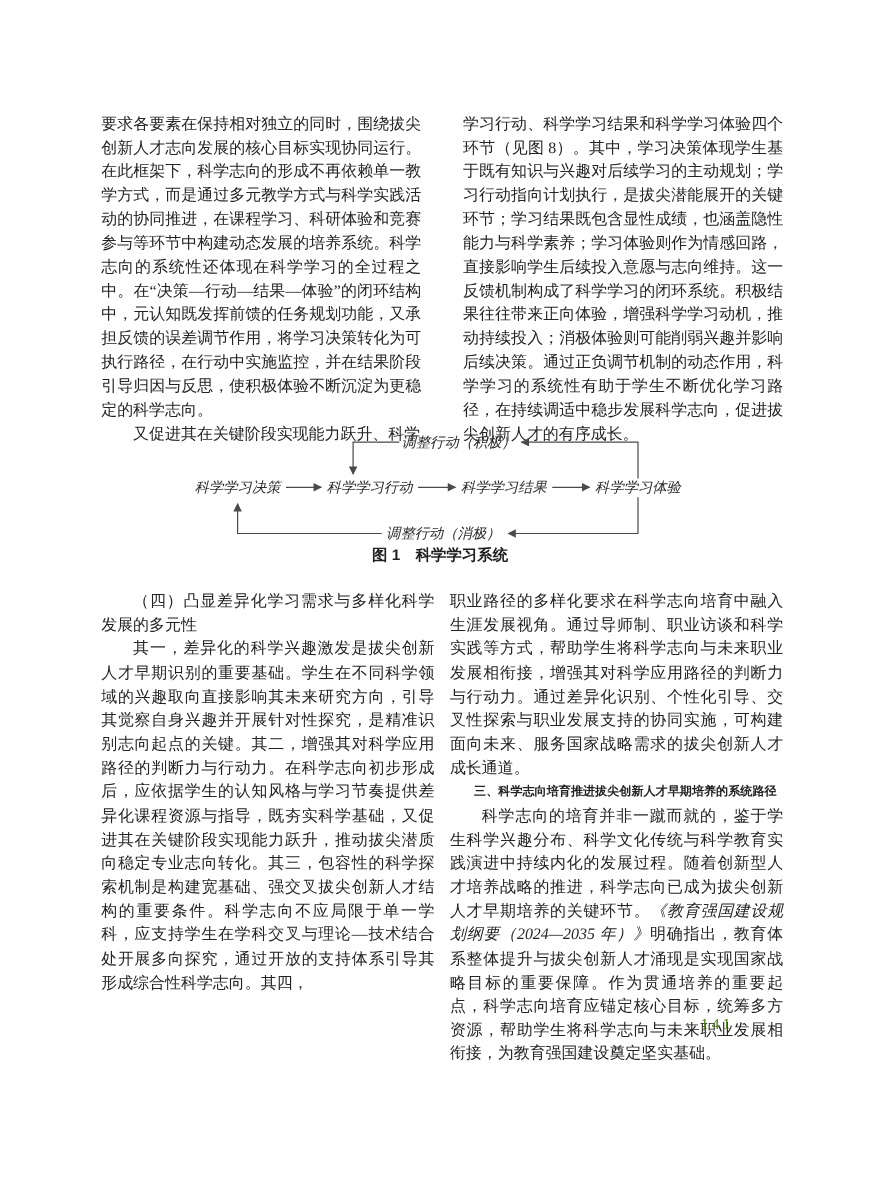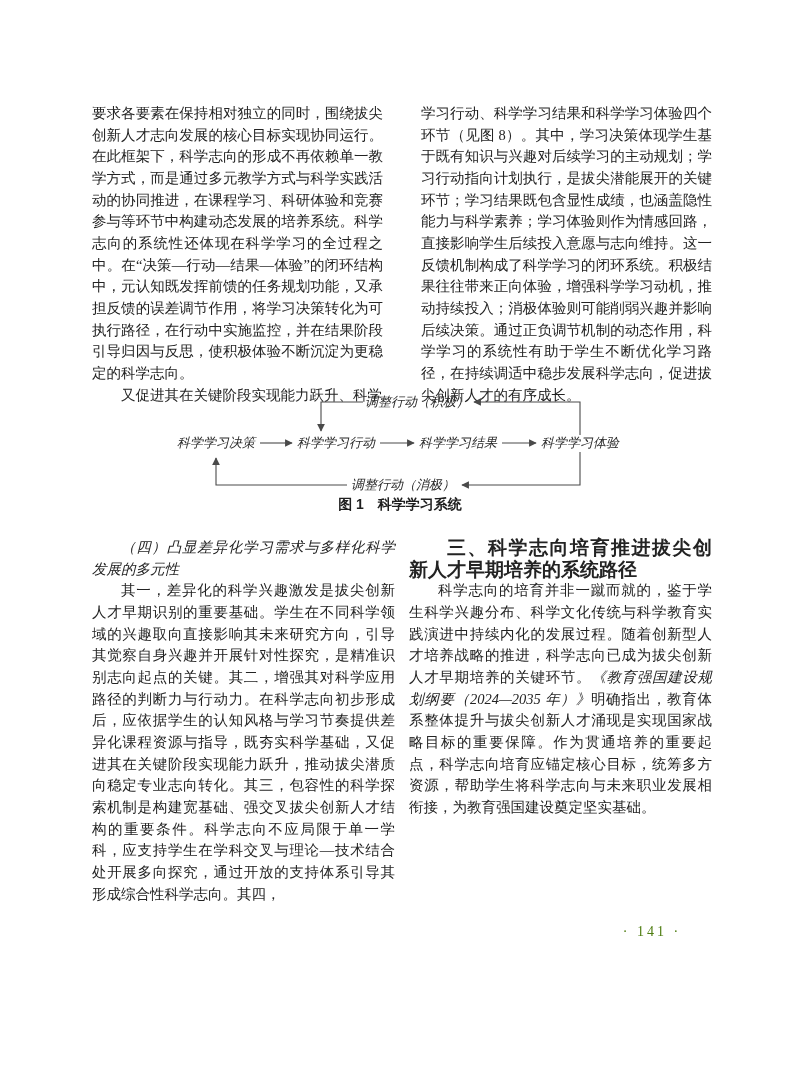--- a/index.html
+++ b/index.html
@@ -9,25 +9,25 @@
     font-family:"Liberation Serif","DejaVu Serif",serif;
     color:#232323;
   }
   .cols { position:absolute; left:92px; width:620px; display:flex; gap:14px; }
   .cols-top { top:103px;gap:38px; }
   .cols-bottom { top:537px; }
   .col { width:303px; font-size:14.5px; line-height:21.65px; text-align:justify; }
   .col p { margin:0; }
   .indent { text-indent:2em; }
   .kaiti { font-style:italic; }
-  .subheading { font-style:italic; text-indent:2em; }
+  .subheading { text-indent:2em; }
   .heading {
     font-weight:bold; text-indent:2em; margin:10px 0 11px 0;
     font-family:"Liberation Sans","DejaVu Sans",sans-serif;
-    font-size:19px; line-height:21.65px; text-align:justify;
+    font-size:11px; line-height:21.65px; text-align:justify;
   }
   .figure-wrap { position:absolute; top:390px; left:150px; width:520px; height:104px; }
   .figure-wrap svg { display:block; }
   .fig-label {
     font-size:13px; font-style:italic; fill:#2a2a2a;
     font-family:"Liberation Serif","DejaVu Serif",serif;
   }
   .fig-line { stroke:#4a4a4a; stroke-width:1.1; fill:none; }
   .caption {
     position:absolute; top:496px; left:0; width:800px; text-align:center;
@@ -85,20 +85,21 @@
   <div class="caption">
     <span class="cap-label">图 1</span><span class="cap-title">科学学习系统</span>
   </div>
 
   <div class="cols cols-bottom">
     <div class="col">
       <p class="subheading">（四）凸显差异化学习需求与多样化科学发展的多元性</p>
       <p class="indent">其一，差异化的科学兴趣激发是拔尖创新人才早期识别的重要基础。学生在不同科学领域的兴趣取向直接影响其未来研究方向，引导其觉察自身兴趣并开展针对性探究，是精准识别志向起点的关键。其二，增强其对科学应用路径的判断力与行动力。在科学志向初步形成后，应依据学生的认知风格与学习节奏提供差异化课程资源与指导，既夯实科学基础，又促进其在关键阶段实现能力跃升，推动拔尖潜质向稳定专业志向转化。其三，包容性的科学探索机制是构建宽基础、强交叉拔尖创新人才结构的重要条件。科学志向不应局限于单一学科，应支持学生在学科交叉与理论—技术结合处开展多向探究，通过开放的支持体系引导其形成综合性科学志向。其四，</p>
     </div>
     <div class="col">
+      <p>职业路径的多样化要求在科学志向培育中融入生涯发展视角。通过导师制、职业访谈和科学实践等方式，帮助学生将科学志向与未来职业发展相衔接，增强其对科学应用路径的判断力与行动力。通过差异化识别、个性化引导、交叉性探索与职业发展支持的协同实施，可构建面向未来、服务国家战略需求的拔尖创新人才成长通道。</p>
       <p class="heading">三、科学志向培育推进拔尖创新人才早期培养的系统路径</p>
       <p class="indent"><span>科学志向的培育并非一蹴而就的，鉴于学生科学兴趣分布、科学文化传统与科学教育实践演进中持续内化的发展过程。随着创新型人才培养战略的推进，科学志向已成为拔尖创新人才早期培养的关键环节。</span><span class="kaiti">《教育强国建设规划纲要（2024—2035 年）》</span><span>明确指出，教育体系整体提升与拔尖创新人才涌现是实现国家战略目标的重要保障。作为贯通培养的重要起点，科学志向培育应锚定核心目标，统筹多方资源，帮助学生将科学志向与未来职业发展相衔接，为教育强国建设奠定坚实基础。</span></p>
     </div>
   </div>
 
   <div class="pageno">· 141 ·</div>
 
 </div>
 
 </body></html>

